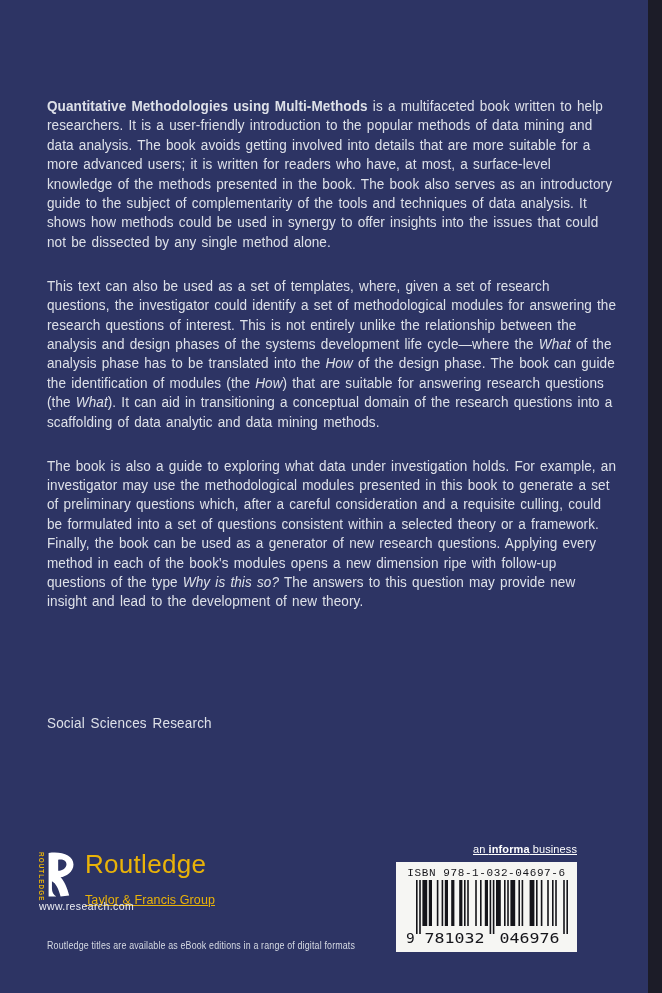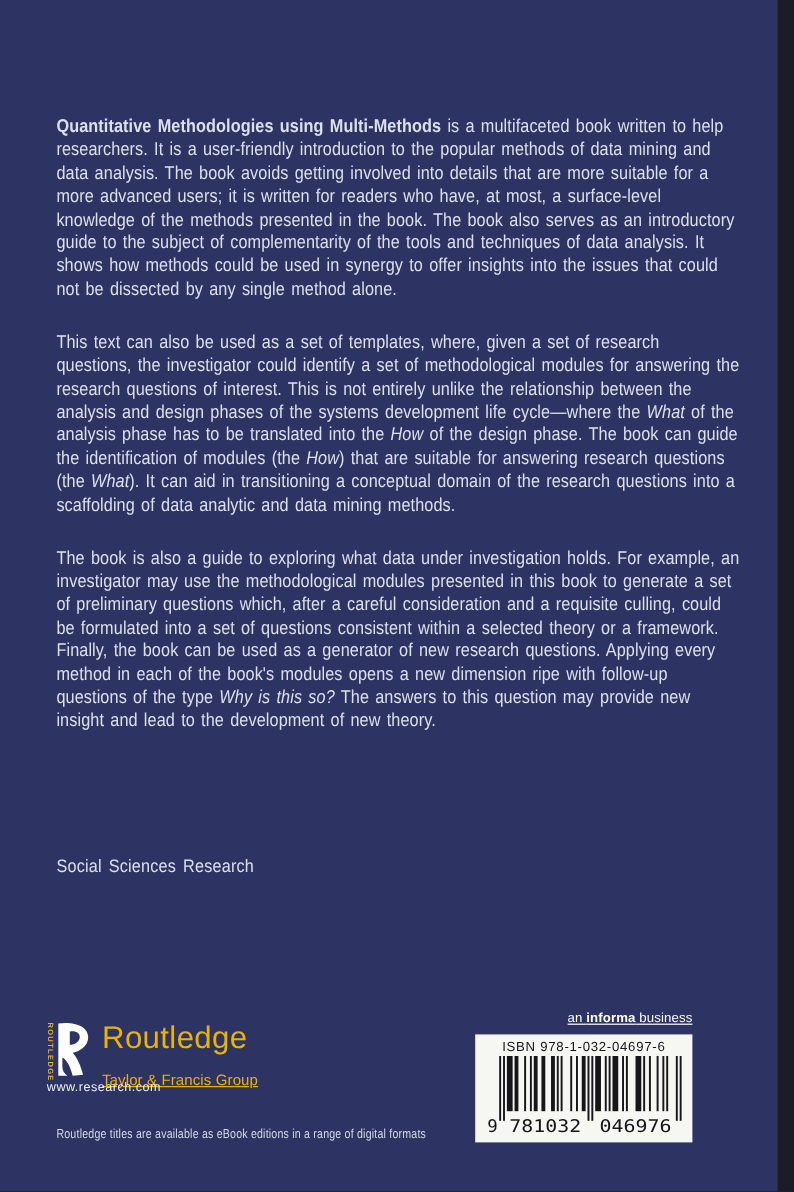--- a/index.html
+++ b/index.html
@@ -57,21 +57,21 @@
     position:absolute;left:396px;top:843px;width:181px;
     text-align:right;font-size:11px;color:#ffffff;letter-spacing:0.1px;text-decoration:underline;
   }
   .informa .brand{font-weight:700;}
   .barcode-box{
     position:absolute;left:396px;top:862px;width:181px;height:90px;
     background:#f6f6f3;
   }
   .isbn-label{
     text-align:center;
-    font-family:Liberation Sans, sans-serif;
+    font-family:Liberation Mono, monospace;
     font-size:11px;letter-spacing:0.6px;
     color:#15151a;margin-top:5px;
   }
   #barcode-svg{display:block;margin:1px auto 0;width:166px;height:66px;}
   .bc-digit{
     font-family:"DejaVu Sans Mono",monospace;
     font-size:14.5px;fill:#15151a;
   }
 </style>
 </head>

